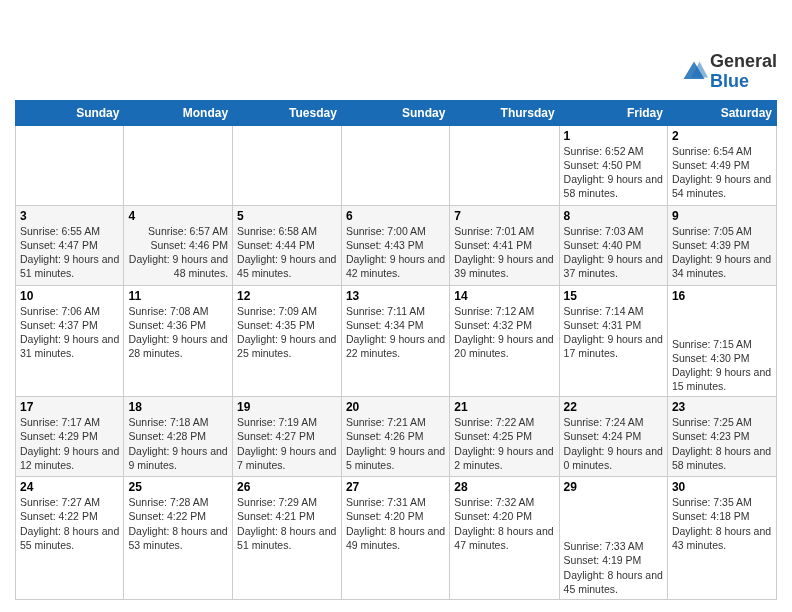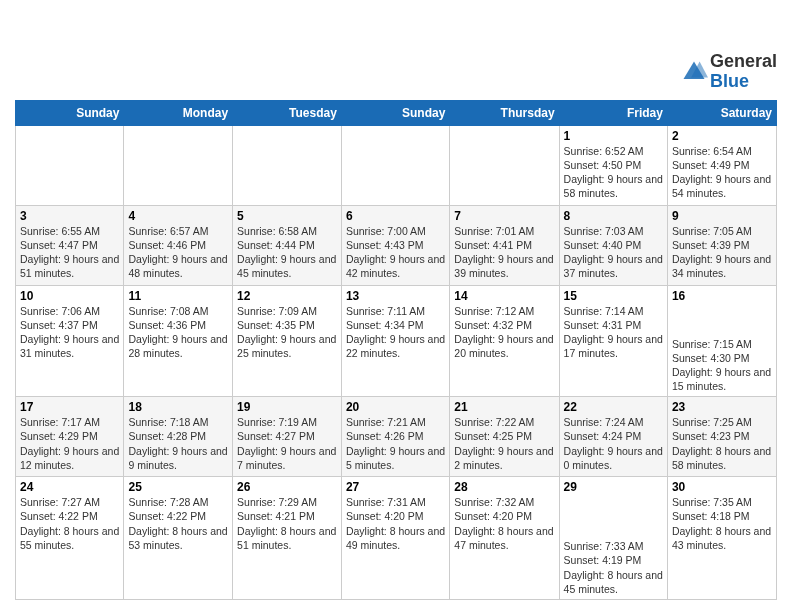--- a/index.html
+++ b/index.html
@@ -147,21 +147,21 @@
         </tr>
         <tr>
           <td>
             <span class="day-num">3</span>
             <div class="day-info" style="white-space: pre-line;">Sunrise: 6:55 AM
 Sunset: 4:47 PM
 Daylight: 9 hours and 51 minutes.</div>
           </td>
           <td>
             <span class="day-num">4</span>
-            <div class="day-info" style="white-space: pre-line;">Sunrise: 6:57 AM
+            <div class="day-info" style="white-space: pre-line; text-align: right;">Sunrise: 6:57 AM
 Sunset: 4:46 PM
 Daylight: 9 hours and 48 minutes.</div>
           </td>
           <td>
             <span class="day-num">5</span>
             <div class="day-info" style="white-space: pre-line;">Sunrise: 6:58 AM
 Sunset: 4:44 PM
 Daylight: 9 hours and 45 minutes.</div>
           </td>
           <td>

